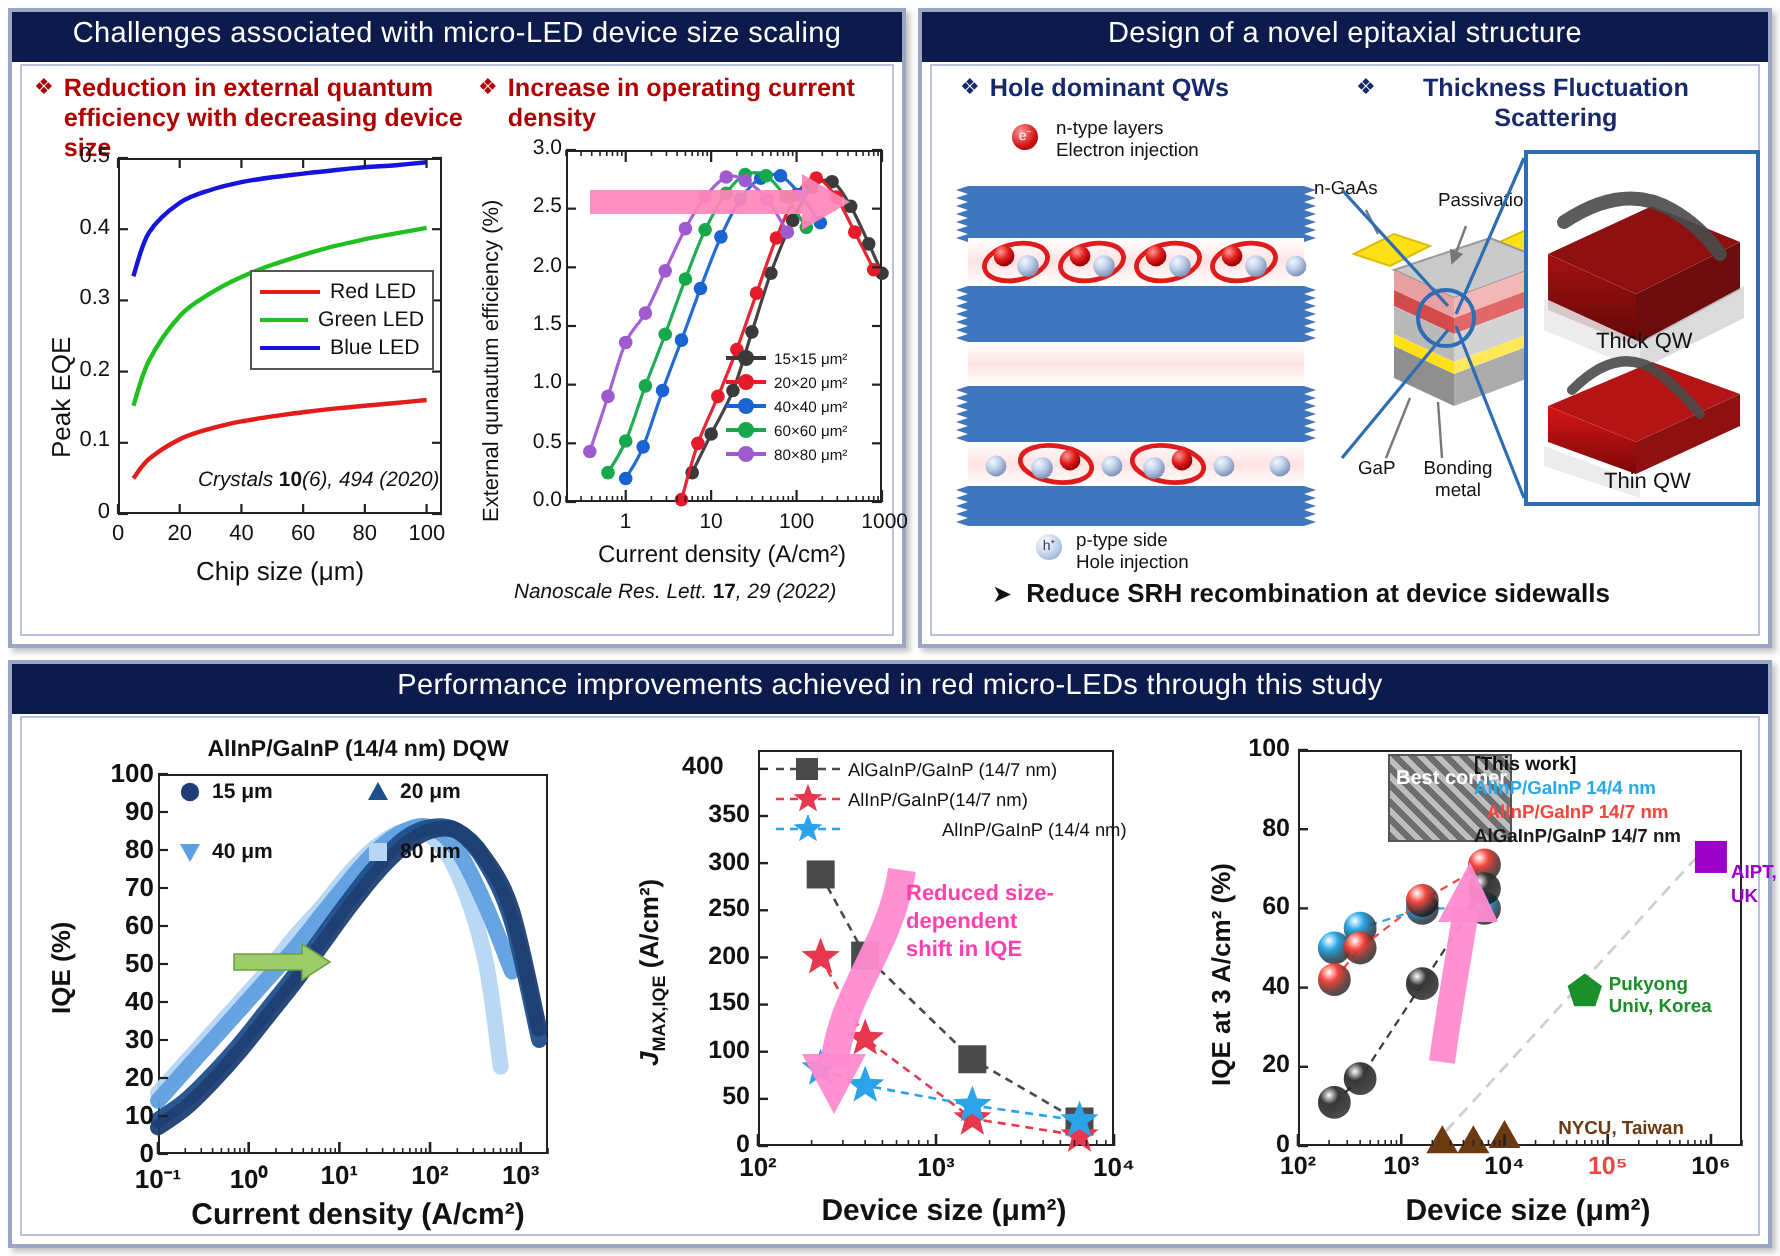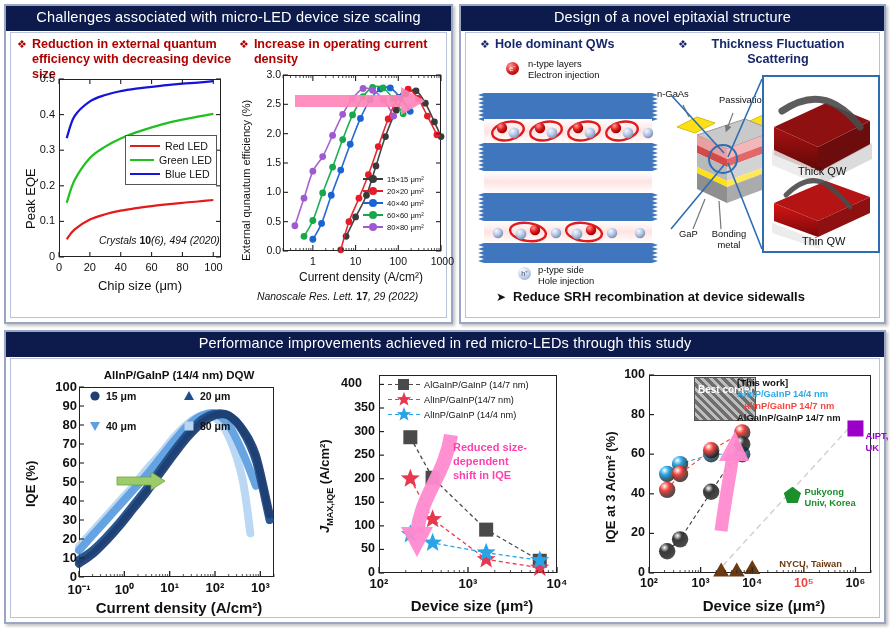--- a/index.html
+++ b/index.html
@@ -811,21 +811,21 @@
               </svg>
               <span style="font-size:9.2px;color:#111;margin-left:3px;white-space:nowrap;">AlGaInP/GaInP (14/7 nm)</span>
             </div>
             <div style="display:flex;align-items:center;height:15px;">
               <svg width="34" height="15">
                 <line x1="1" y1="7.5" x2="33" y2="7.5" stroke="#e8384f" stroke-width="1.2" stroke-dasharray="4,3"></line>
                 <polygon points="17.0,-0.1 18.9,4.9 24.2,5.2 20.0,8.5 21.5,13.6 17.0,10.7 12.5,13.6 14.0,8.5 9.8,5.2 15.1,4.9" fill="#e8384f"></polygon>
               </svg>
               <span style="font-size:9.2px;color:#111;margin-left:3px;white-space:nowrap;">AlInP/GaInP(14/7 nm)</span>
             </div>
-            <div style="display:flex;align-items:center;height:15px;">
+            <div style="display:flex;align-items:center;height:15px;gap:47px;">
               <svg width="34" height="15">
                 <line x1="1" y1="7.5" x2="33" y2="7.5" stroke="#2aa3e8" stroke-width="1.2" stroke-dasharray="4,3"></line>
                 <polygon points="17.0,-0.1 18.9,4.9 24.2,5.2 20.0,8.5 21.5,13.6 17.0,10.7 12.5,13.6 14.0,8.5 9.8,5.2 15.1,4.9" fill="#2aa3e8"></polygon>
               </svg>
               <span style="font-size:9.2px;color:#111;margin-left:3px;white-space:nowrap;">AlInP/GaInP (14/4 nm)</span>
             </div>
           </div>
         <div class="ann" style="left:148px;top:78px;color:#ff3fb0;font-weight:bold;font-size:11px;line-height:1.25;white-space:normal;width:80px;">Reduced size-dependent shift in IQE</div>
       </div>
 

